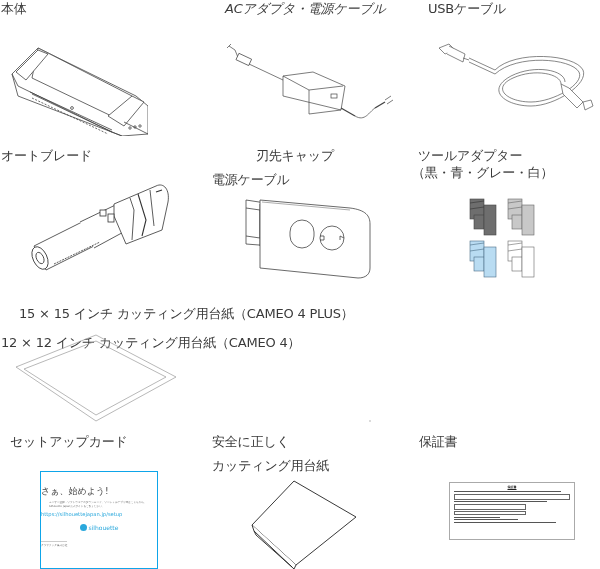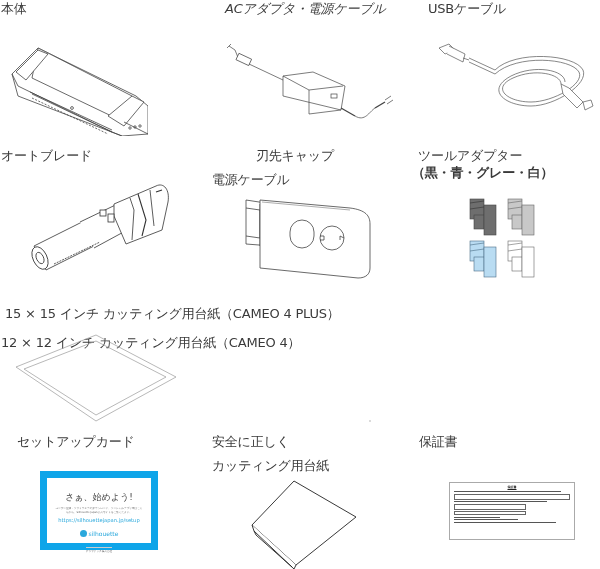--- a/index.html
+++ b/index.html
@@ -1,24 +1,24 @@
 <!DOCTYPE html>
 <html><head>
   <meta charset="utf-8">
   <style>
     * { margin: 0; padding: 0; box-sizing: border-box; }
     html, body { width: 600px; height: 569px; background: #ffffff; overflow: hidden; }
     body { position: relative; font-family: "DejaVu Sans", "Liberation Sans", sans-serif; color: #3a3a3a; }
     .label { position: absolute; font-size: 13px; line-height: 18px; white-space: nowrap; color: #3a3a3a; letter-spacing: -0.2px; }
-    .label.bold { font-weight: bold; }
+    .label.bold { font-weight: normal; }
     .illus { position: absolute; }
     svg { display: block; }
     .card {
-      position: absolute; left: 40px; left: 40px; top: 471px; width: 116px; width: 118px; height: 79px;
-      border: 7px solid #0ea5e9; background: #fff; text-align: center;
+      position: absolute; left: 40px; left: 40px; top: 471px; width: 116px; width: 118px; height: 98px;
+      border: 1px solid #0ea5e9; background: #fff; text-align: left;
     }
     .card .c-title { font-size: 9px; color: #444; margin-top: 14px; line-height: 11px; }
     .card .c-desc { font-size: 2.6px; color: #666; line-height: 4px; margin-top: 4px; padding: 0 8px; }
     .card .c-url { font-size: 5.2px; color: #2aa8dc; margin-top: 2px; line-height: 7px; }
     .card .c-logo { margin-top: 6px; display: flex; justify-content: center; align-items: center; gap: 2px; }
     .card .c-logo-dot { width: 7px; height: 7px; border-radius: 50%; background: #2aa8dc; }
     .card .c-logo-text { font-size: 6px; color: #2aa8dc; line-height: 7px; }
     .card .c-company { font-size: 2.6px; color: #555; margin-top: 2px; border-top: 0.5px solid #ccc; display: inline-block; padding-top: 1px; }
     .warranty {
       position: absolute; left: 449px; top: 482px; width: 126px; height: 58px;
@@ -147,31 +147,31 @@
     <g stroke="#666" fill="#ffffff">
       <rect x="40" y="44" width="14" height="20"></rect>
         <rect x="44" y="60" width="10" height="14"></rect>
       <rect x="54" y="50" width="12" height="30"></rect>
       <path d="M40 48 L54 46 M40 54 L54 52" stroke="#666" fill="none"></path>
     </g>
   </svg>
 </div>
 
 <div class="label" style="left:1px; top:290px;margin-top:44px;">12 × 12 インチ カッティング用台紙（CAMEO 4）</div>
-<div class="label" style="left:5px; top:305px;">15 × 15 インチ カッティング用台紙（CAMEO 4 PLUS）</div>
+<div class="label" style="left:19px; top:305px;">15 × 15 インチ カッティング用台紙（CAMEO 4 PLUS）</div>
 <div class="illus" style="left:14px; top:333px;">
   <svg width="165" height="90" viewBox="0 0 165 90" fill="none" stroke="#9a9a9a" stroke-width="0.7">
     <path d="M2 34 L82 2 L162 44 L82 88 Z"></path>
     <path d="M10 36 L82 8 L152 44 L82 82 Z"></path>
   </svg>
 </div>
 
 <div class="dot-mark"></div>
 
-<div class="label" style="left:17px; top:433px;">セットアップカード</div>
+<div class="label" style="left:10px; top:433px;">セットアップカード</div>
 <div class="card">
   <div class="c-title">さぁ、始めよう!</div>
   <div class="c-desc">ユーザー登録・ソフトウェアのダウンロード、ソーシャルアプリ等はこちらから。Silhouette Japan公式サイトをご覧ください。</div>
   <div class="c-url">https://silhouettejapan.jp/setup</div>
   <div class="c-logo">
     <span class="c-logo-dot"></span>
     <span class="c-logo-text">silhouette</span>
   </div>
   <div class="c-company">グラフテック株式会社</div>
 </div>

